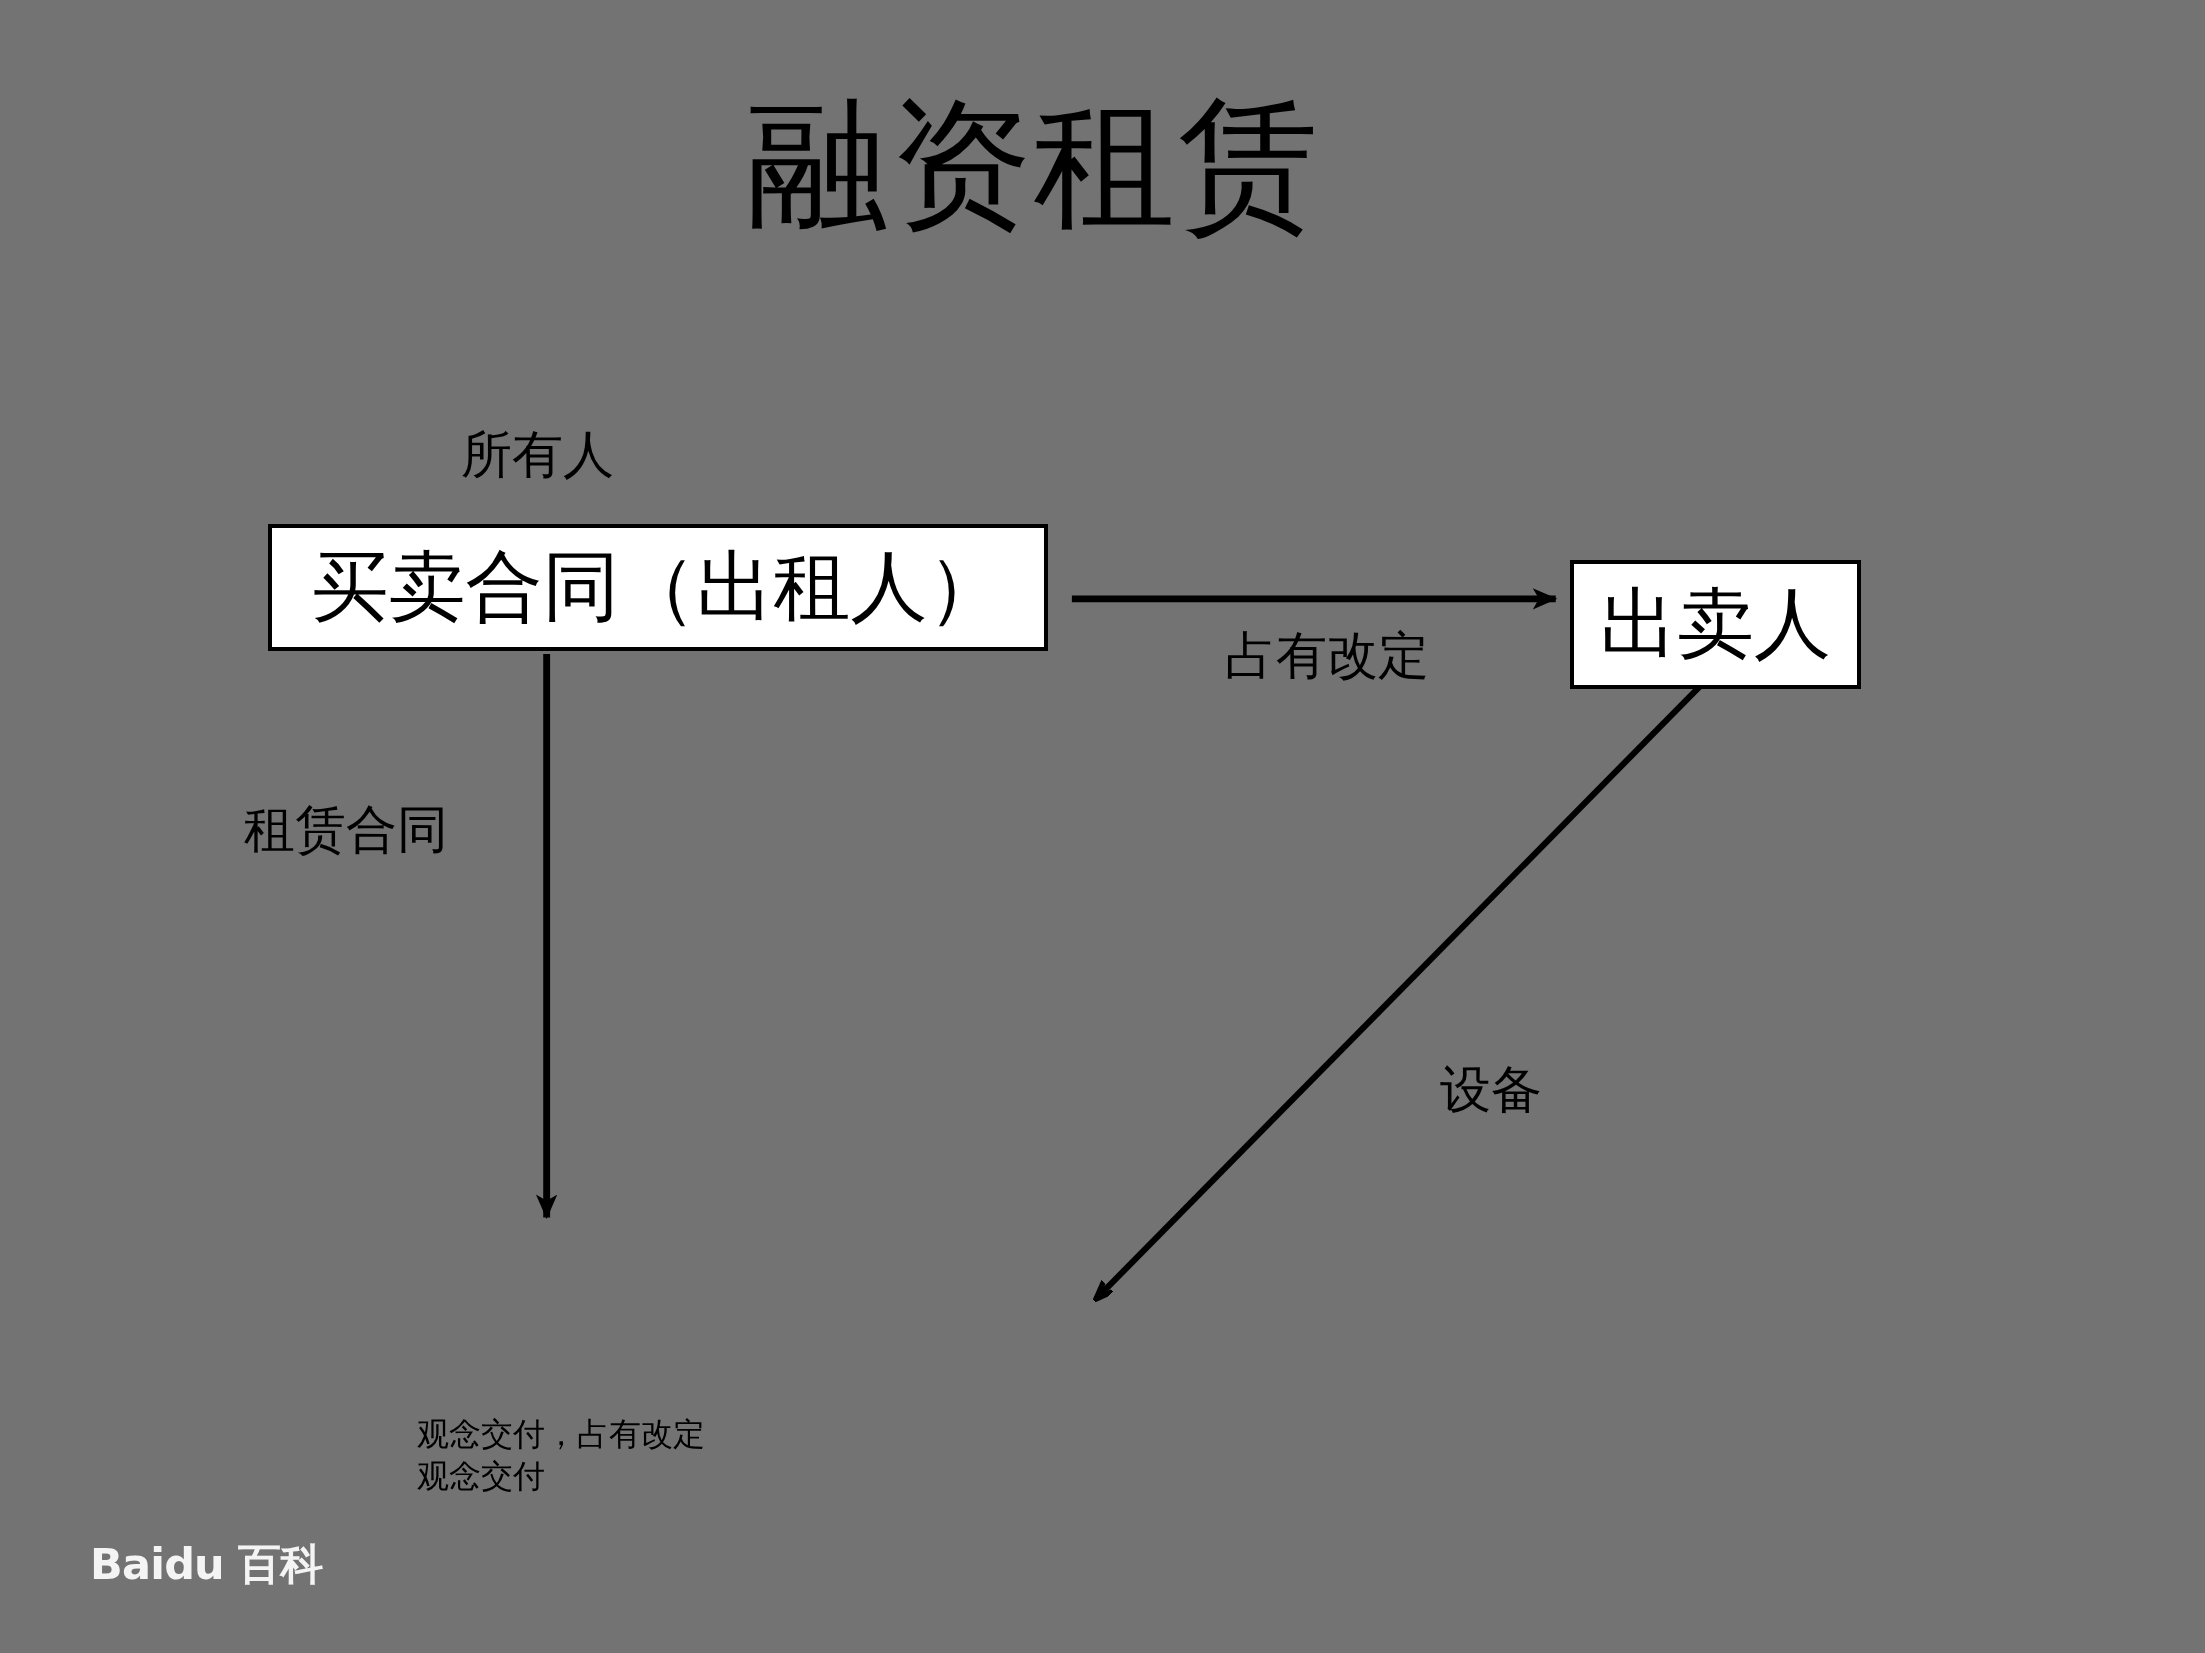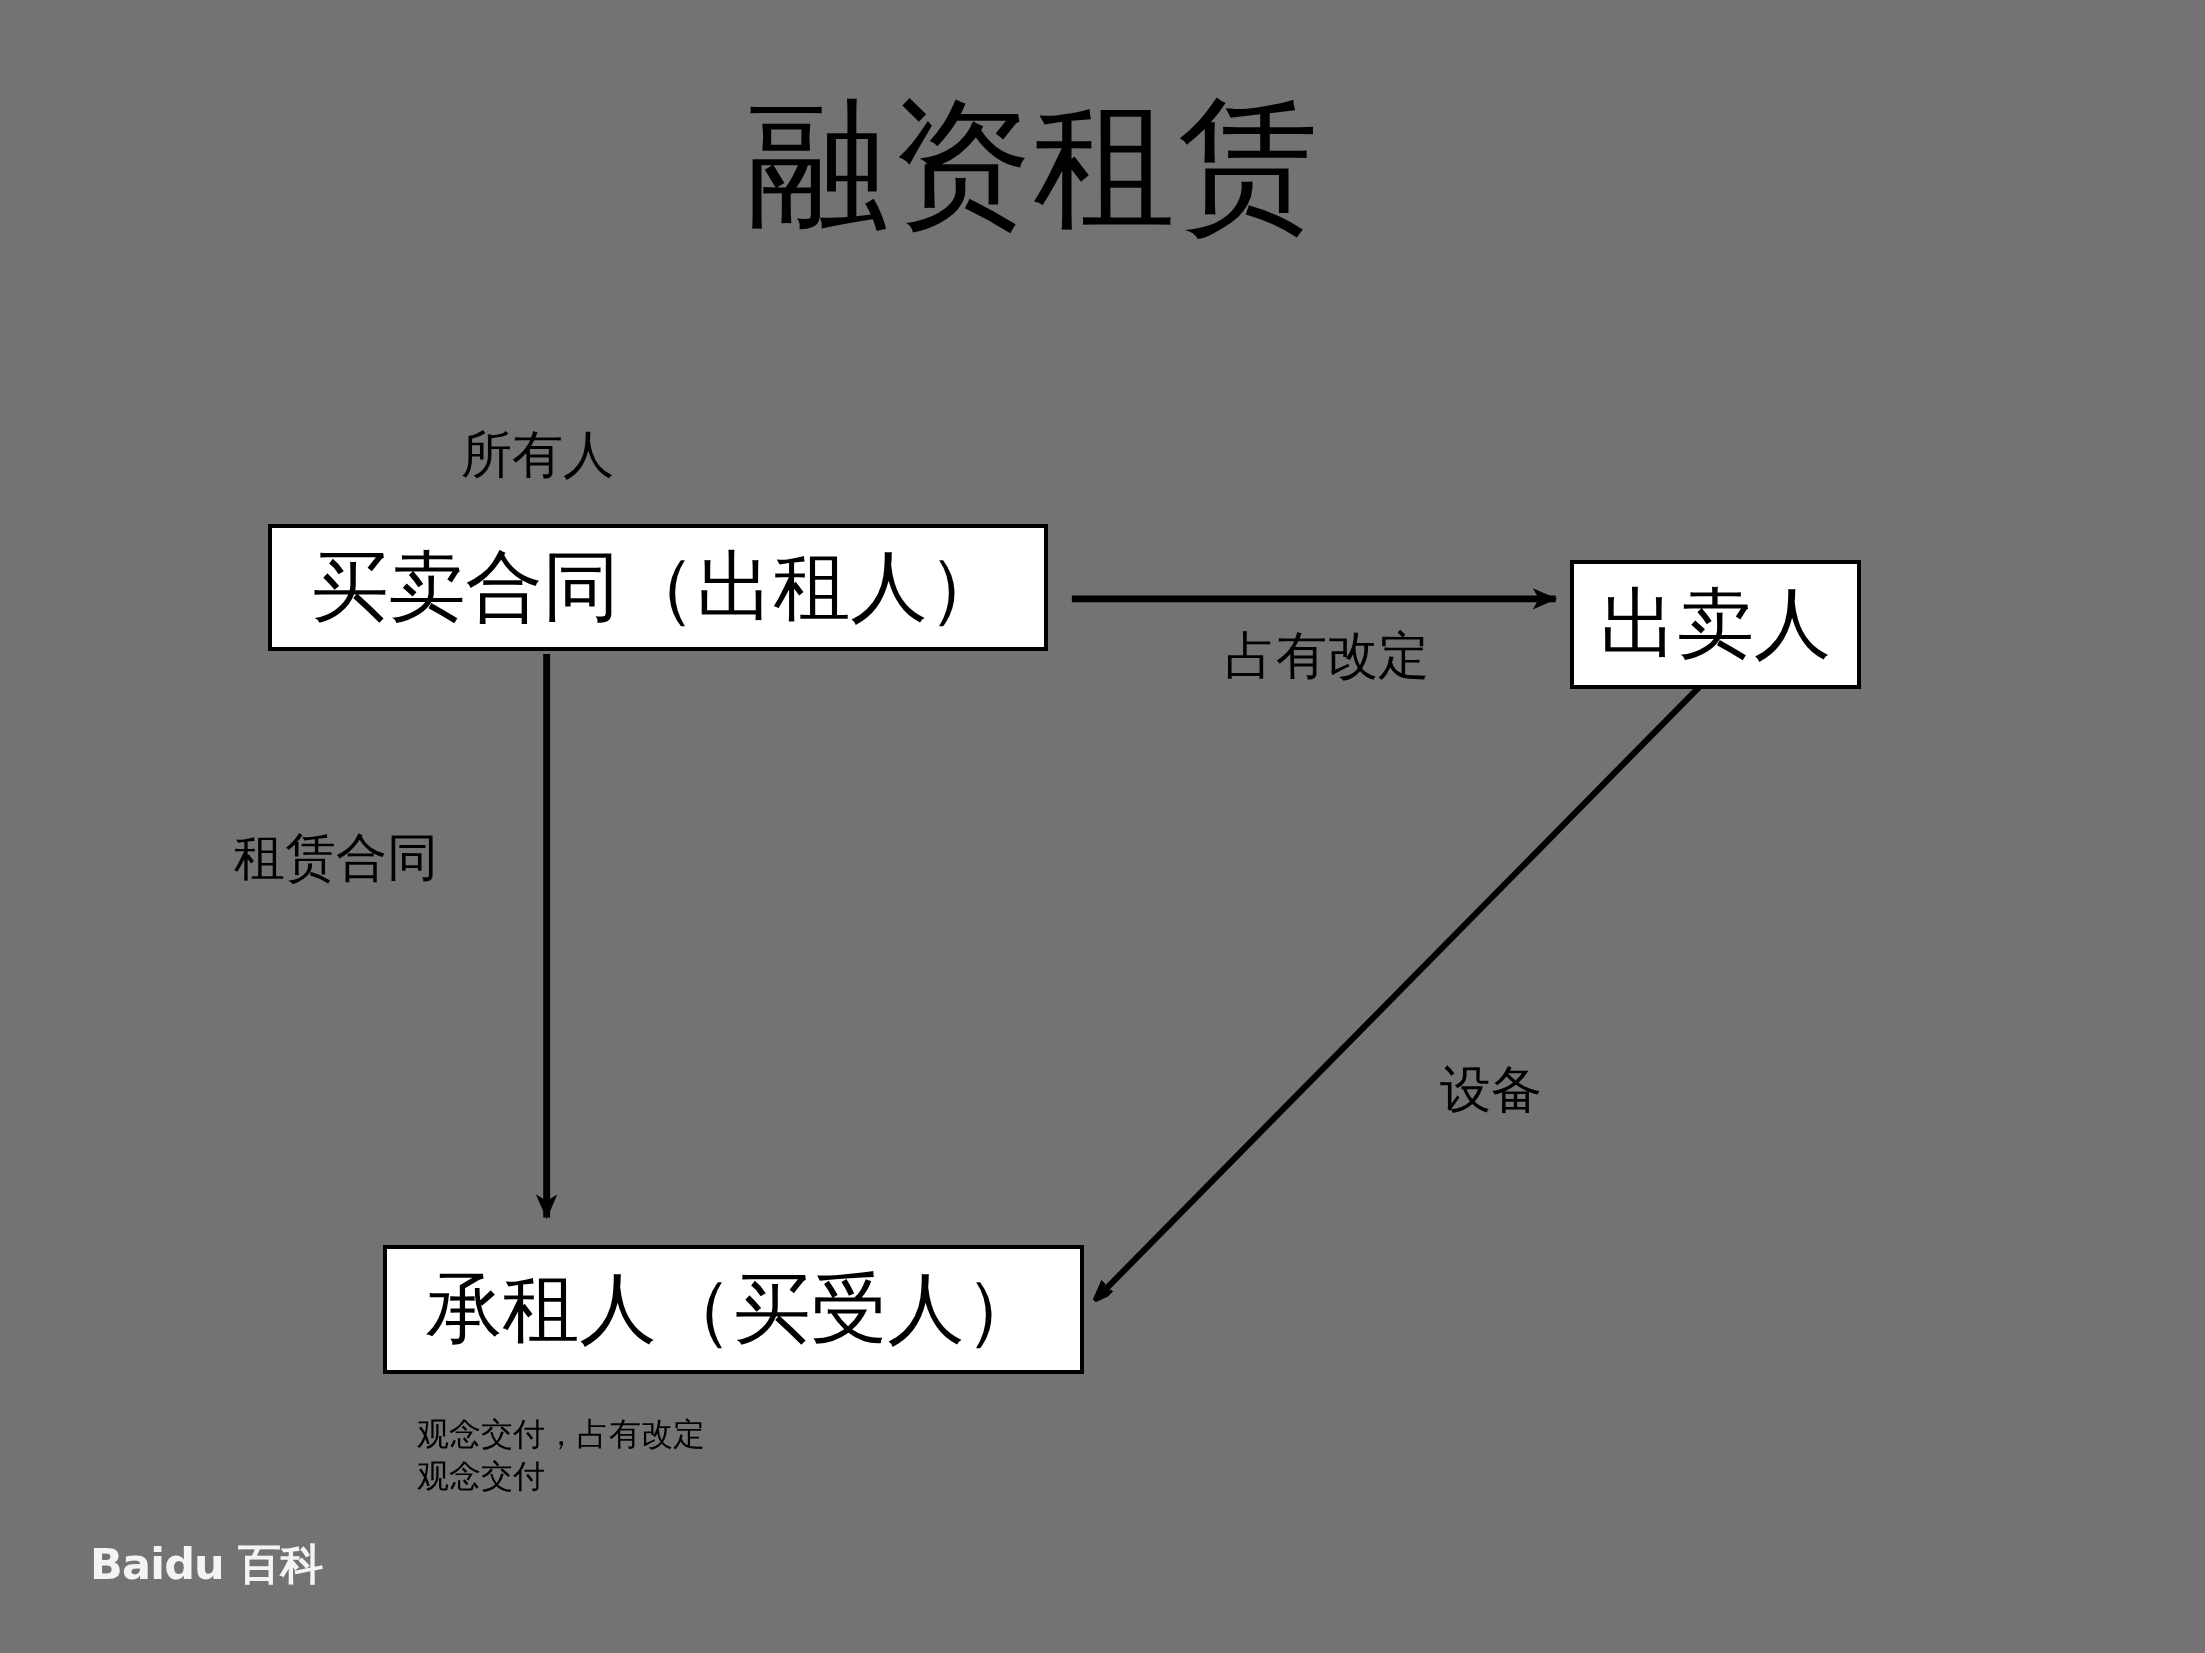--- a/index.html
+++ b/index.html
@@ -72,21 +72,21 @@
   
   .label {
     position: absolute;
     white-space: nowrap;
     font-size: 51px;
     line-height: 1.32;
     font-family: "DejaVu Serif", "Liberation Serif", serif;
   }
   .label-owner      { left: 433px;  top: 421px; margin-left: 28px; }
   .label-sales      { left: 1225px; top: 622px; }
-  .label-lease      { left: 234px;  top: 796px; margin-top: 28px; }
+  .label-lease      { left: 244px;  top: 796px; }
   .label-equipment  { left: 1440px; top: 1024px; margin-top: 32px; }
   .label-delivery   { left: 417px;  top: 1413px; font-size: 32px; font-family: Liberation Serif, serif; }
 
   
   #connectors {
     position: absolute;
     left: 0;
     top: 0;
     width: 2205px;
     height: 1654px;
@@ -137,23 +137,20 @@
   </svg>
 
   <div class="node node-lessor">
     <span>买卖合同（出租人）</span>
   </div>
 
   <div class="node node-seller">
     <span>出卖人</span>
   </div>
 
-  <div class="node node-lessee">
-    <span>承租人（买受人）</span>
-  </div>
 
   <div class="label label-owner">所有人</div>
 
   <div class="label label-sales">占有改定</div>
 
   <div class="label label-lease">租赁合同</div>
 
   <div class="label label-equipment">设备</div>
 
   <div class="label label-delivery">

